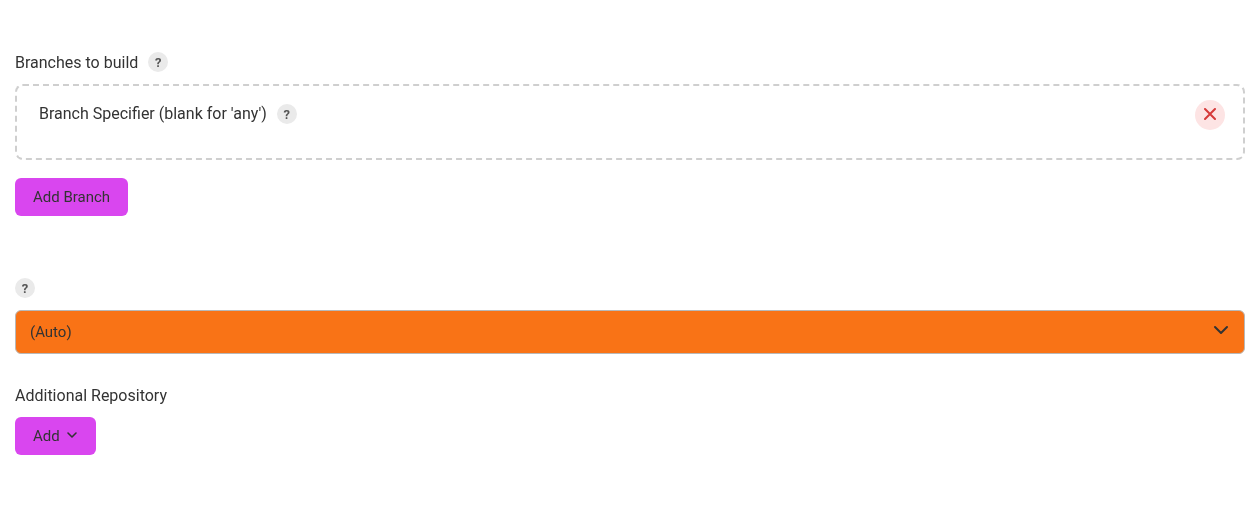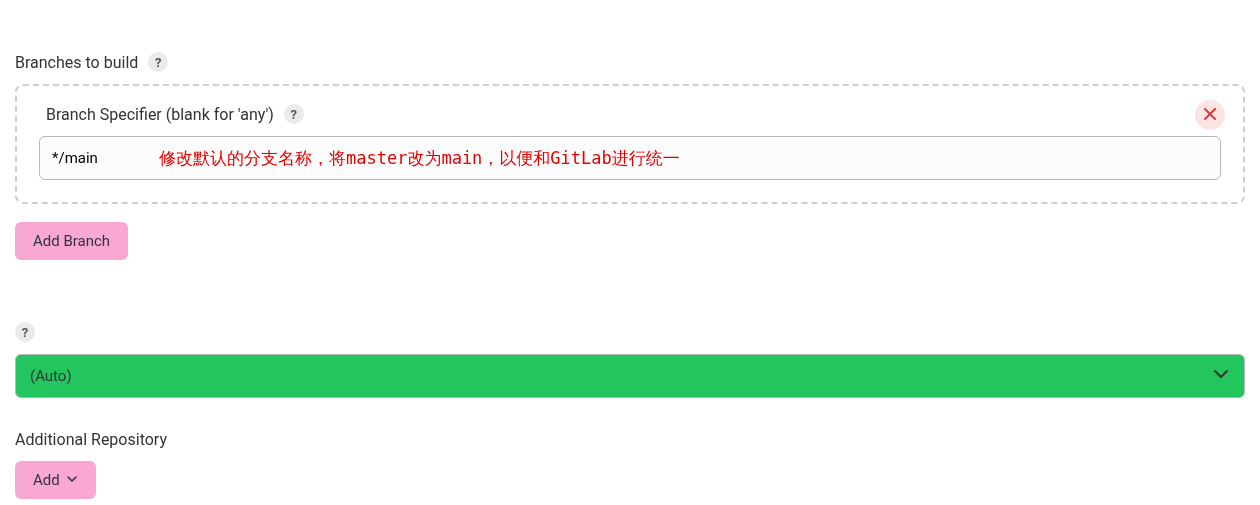--- a/index.html
+++ b/index.html
@@ -55,25 +55,23 @@
       align-items: center;
       justify-content: center;
       cursor: pointer;
     }
     .close-btn svg {
       width: 12px;
       height: 12px;
     }
     .field-label {
       display: flex;
-      align-items: center;
       gap: 10px;
       margin-bottom: 12px;
       font-size: 16px;
-      margin-left: 7px;
     }
     .input-wrapper {
       position: relative;
     }
     .text-input {
       width: 100%;
       height: 44px;
       border: 1px solid #b8b8b8;
       border-radius: 6px;
       padding: 0 12px;
@@ -90,21 +88,21 @@
       color: #e60000;
       font-family: "Microsoft YaHei", SimSun, monospace, sans-serif;
       font-size: 17px;
       pointer-events: none;
       white-space: nowrap;
     }
     .btn {
       display: inline-flex;
       align-items: center;
       gap: 6px;
-      background: #f9a8d4;
+      background: #d946ef;
       border: none;
       border-radius: 6px;
       padding: 10px 18px;
       font-size: 15px;
       font-family: inherit;
       cursor: pointer;
       color: #333;
     }
     .mb-large {
       margin-bottom: 30px;
@@ -115,21 +113,21 @@
     }
     .select-input {
       width: 100%;
       height: 44px;
       border: 1px solid #b8b8b8;
       border-radius: 6px;
       padding: 0 40px 0 14px;
       font-size: 15px;
       font-family: inherit;
       outline: none;
-      background: #22c55e;
+      background: #f97316;
       appearance: none;
       -webkit-appearance: none;
       cursor: pointer;
       display: flex;
       align-items: center;
     }
     .select-chevron {
       position: absolute;
       right: 16px;
       top: 50%;
@@ -161,24 +159,20 @@
     <span>
       <svg viewBox="0 0 12 12">
           <path d="M1 1 L11 11 M11 1 L1 11" stroke="#d63a3a" stroke-width="2" stroke-linecap="round" fill="none"></path>
         </svg>
     </span>
   </div>
   <div class="field-label">
     <span>Branch Specifier (blank for 'any')</span>
     <span class="help-icon">?</span>
   </div>
-  <div class="input-wrapper">
-    <input type="text" class="text-input" value="*/main" style="">
-    <div class="annotation">修改默认的分支名称，将master改为main，以便和GitLab进行统一</div>
-  </div>
 </div>
 
 <button class="btn mb-large">
   <span>Add Branch</span>
 </button>
 
 
 <div class="section-label">
   <span class="help-icon">?</span>
 </div>

